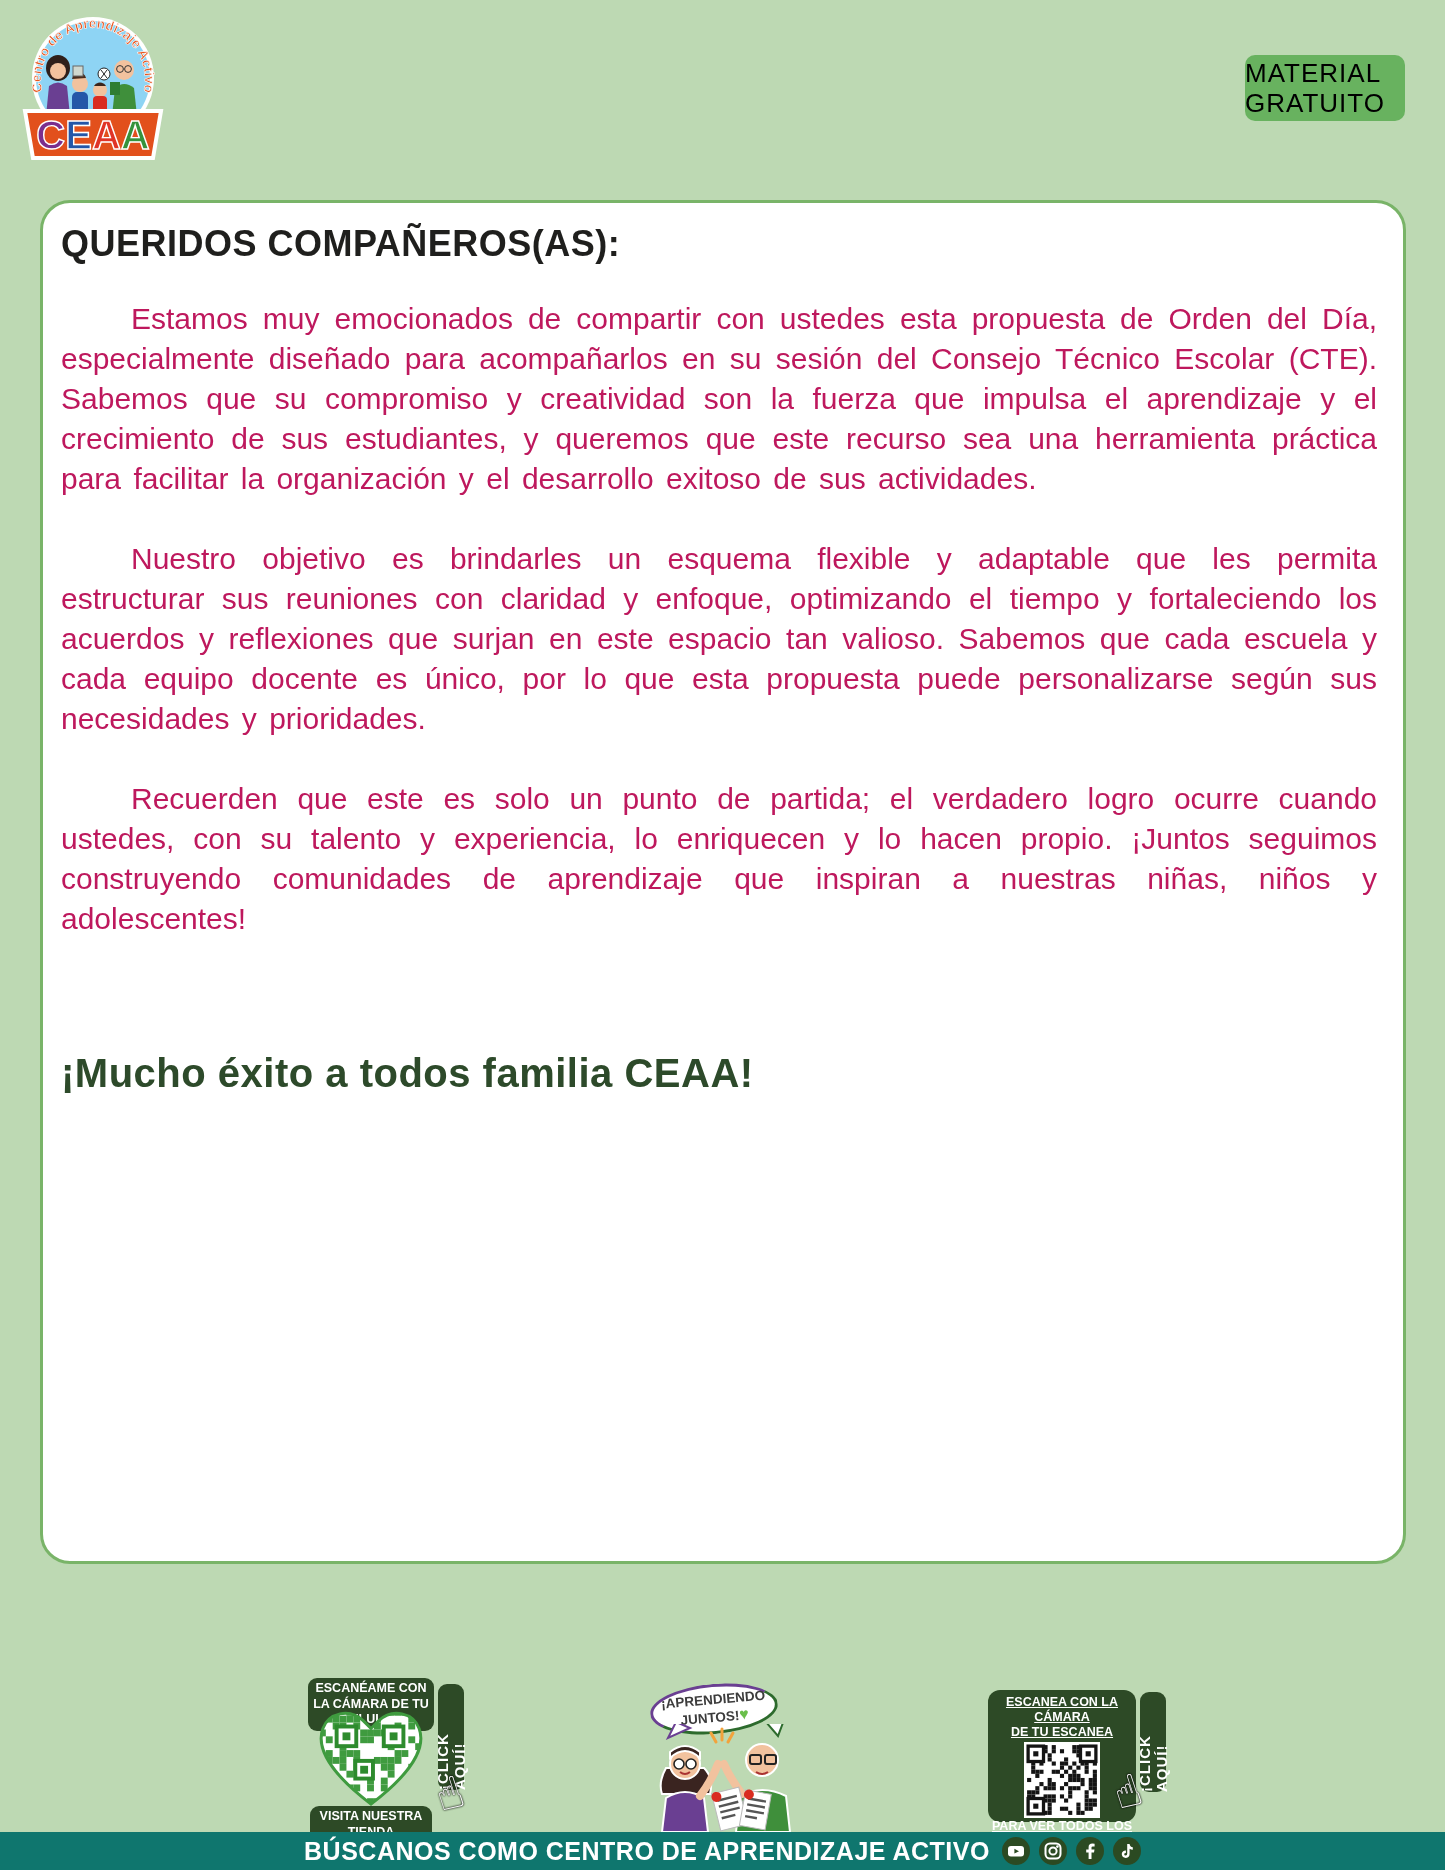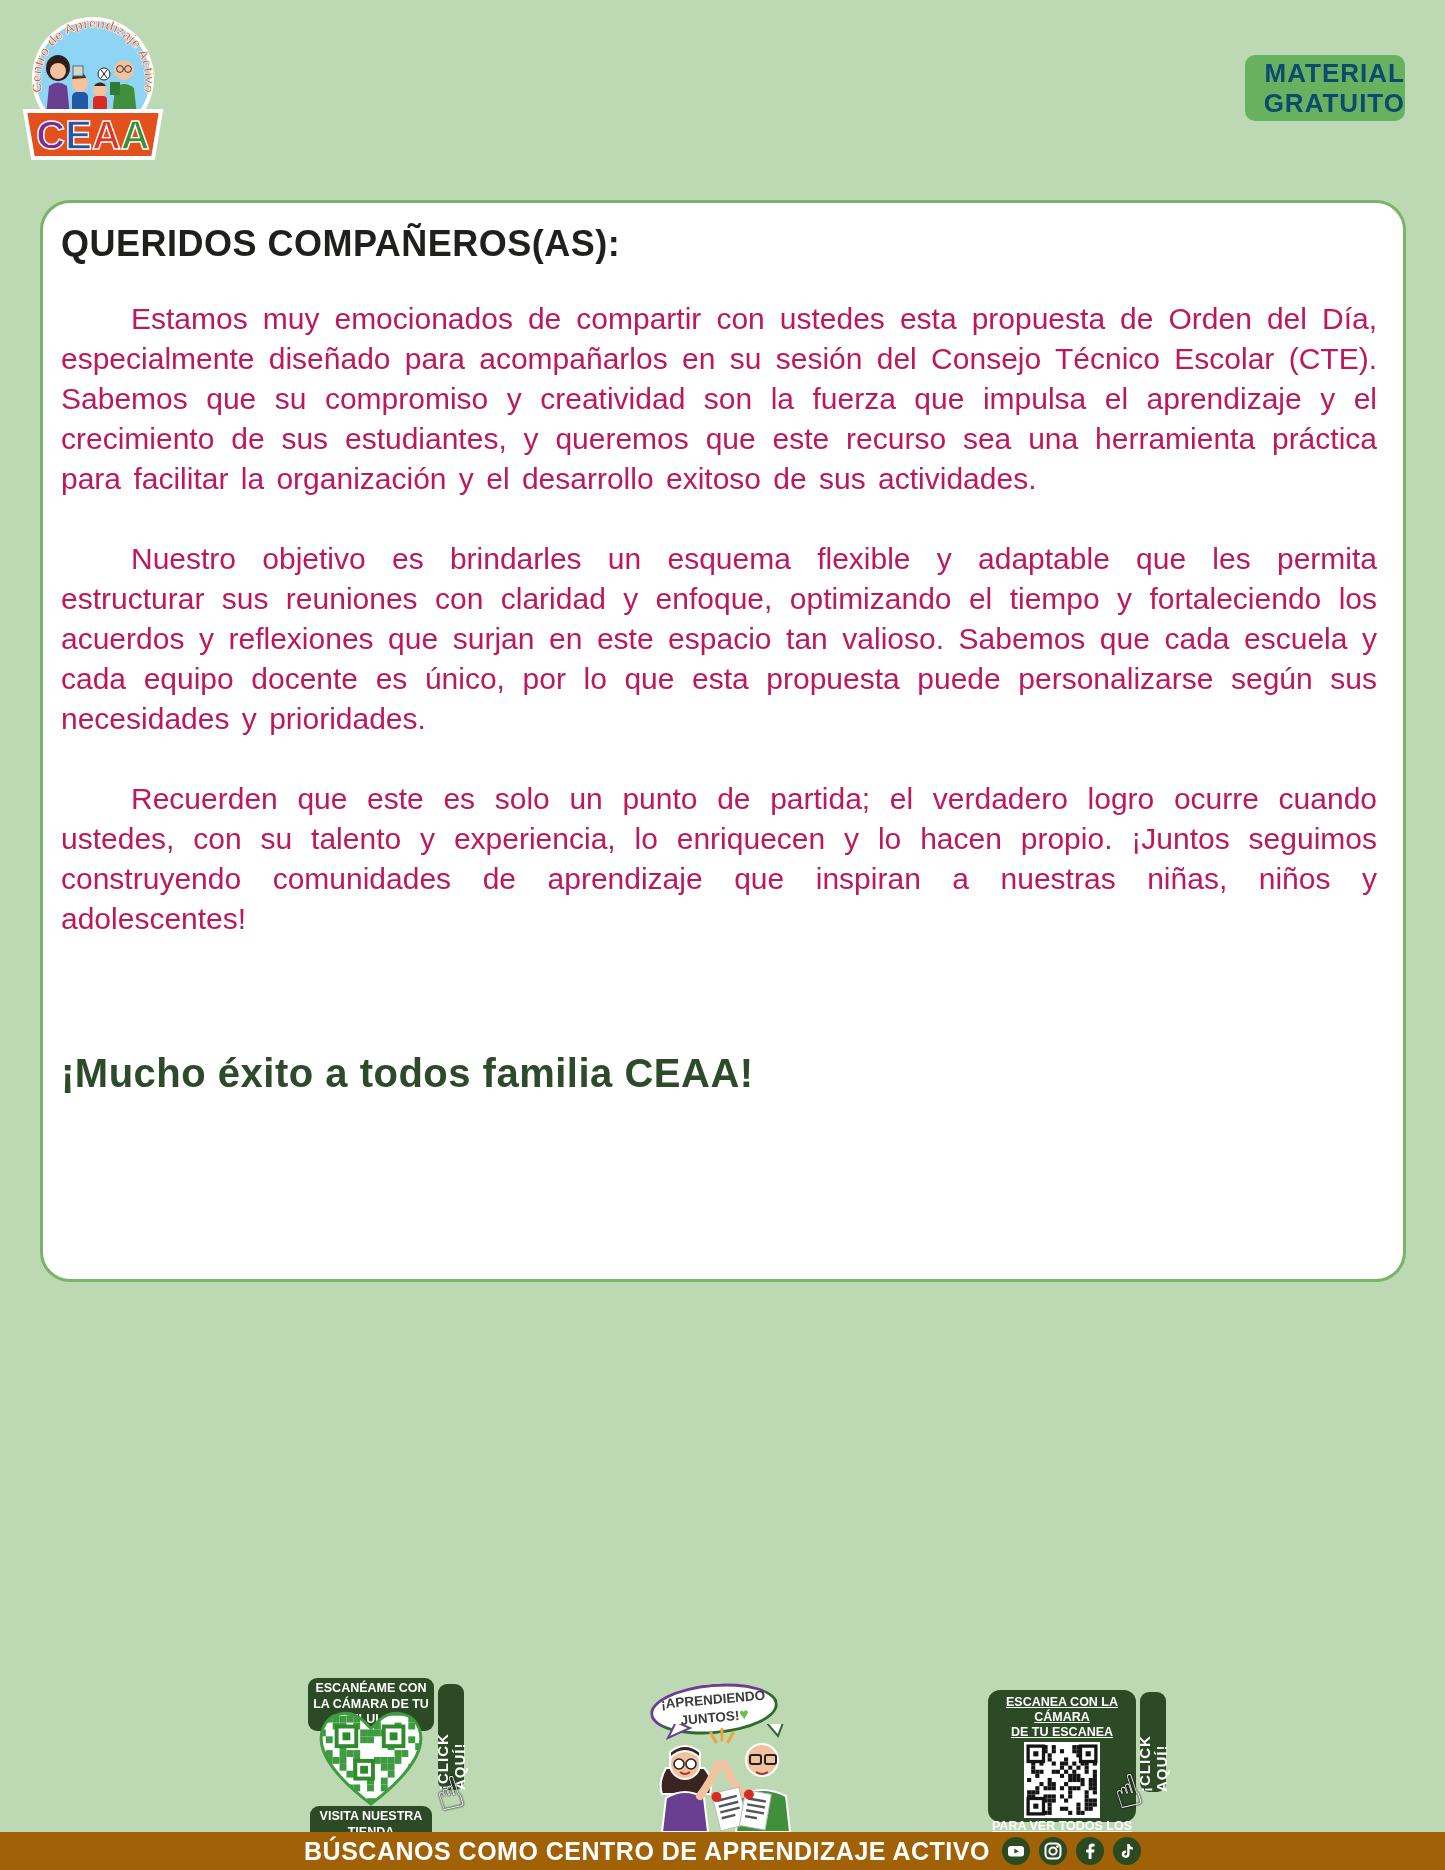--- a/index.html
+++ b/index.html
@@ -9,28 +9,28 @@
     background:#bdd9b3;
     position:relative;
     overflow:hidden;
   }
   .page { position:absolute; inset:0; background:#bdd9b3; }
 
   
   .logo-wrap { position:absolute; left:18px; top:8px; width:150px; height:150px; }
   .badge {
     position:absolute; right:40px; top:55px; width:160px; height:66px;
-    background:#68b25f; border-radius:10px; color:#0c4a6e;
-    font-weight:700; font-size:26px; line-height:30px; letter-spacing:1px;
-    display:flex; flex-direction:column; align-items:flex-end; justify-content:center;
+    background:#68b25f; border-radius:10px; color:#000000;
+    font-weight:400; font-size:26px; line-height:30px; letter-spacing:1px;
+    display:flex; flex-direction:column; align-items:flex-start; justify-content:center;
   }
 
   
   .card {
-    position:absolute; left:40px; top:200px; width:1366px; height:1082px;
+    position:absolute; left:40px; top:200px; width:1366px; height:1364px;
     background:#ffffff; border:3px solid #79b468; border-radius:30px;
     padding:20px 26px 0 18px; color:#1f1f1d;
   }
   .card h1 {
     font-size:36px; font-weight:700; letter-spacing:0.5px; color:#1f1f1d;
     margin-bottom:34px;
   }
   .card p.para {
     font-size:30px; line-height:40px; text-align:justify; text-indent:70px;
     word-spacing:4px; margin-bottom:40px; color:#be185d;
@@ -78,21 +78,21 @@
     background:#2d4a26; border-radius:12px; color:#fff; text-align:center;
     padding-top:5px;
     text-decoration:underline;
   }
   .video-block .lbl { font-size:12.5px; font-weight:700; line-height:1.2; }
   .video-qr { width:76px; height:76px; margin:2px auto 1px auto; display:block; }
 
   
   .bottombar {
     position:absolute; left:0; bottom:0; width:1445px; height:38px;
-    background:#a16207; display:flex; align-items:center; justify-content:center; gap:12px;
+    background:#0f766e; display:flex; align-items:center; justify-content:center; gap:12px;
   }
   .bottombar .bar-text {
     color:#fff; font-weight:700; font-size:25px; letter-spacing:0.5px;
   }
   .social { display:flex; gap:9px; }
   .sicon {
     width:28px; height:28px; border-radius:50%; background:#2b4a22;
     display:flex; align-items:center; justify-content:center;
   }
 </style>

